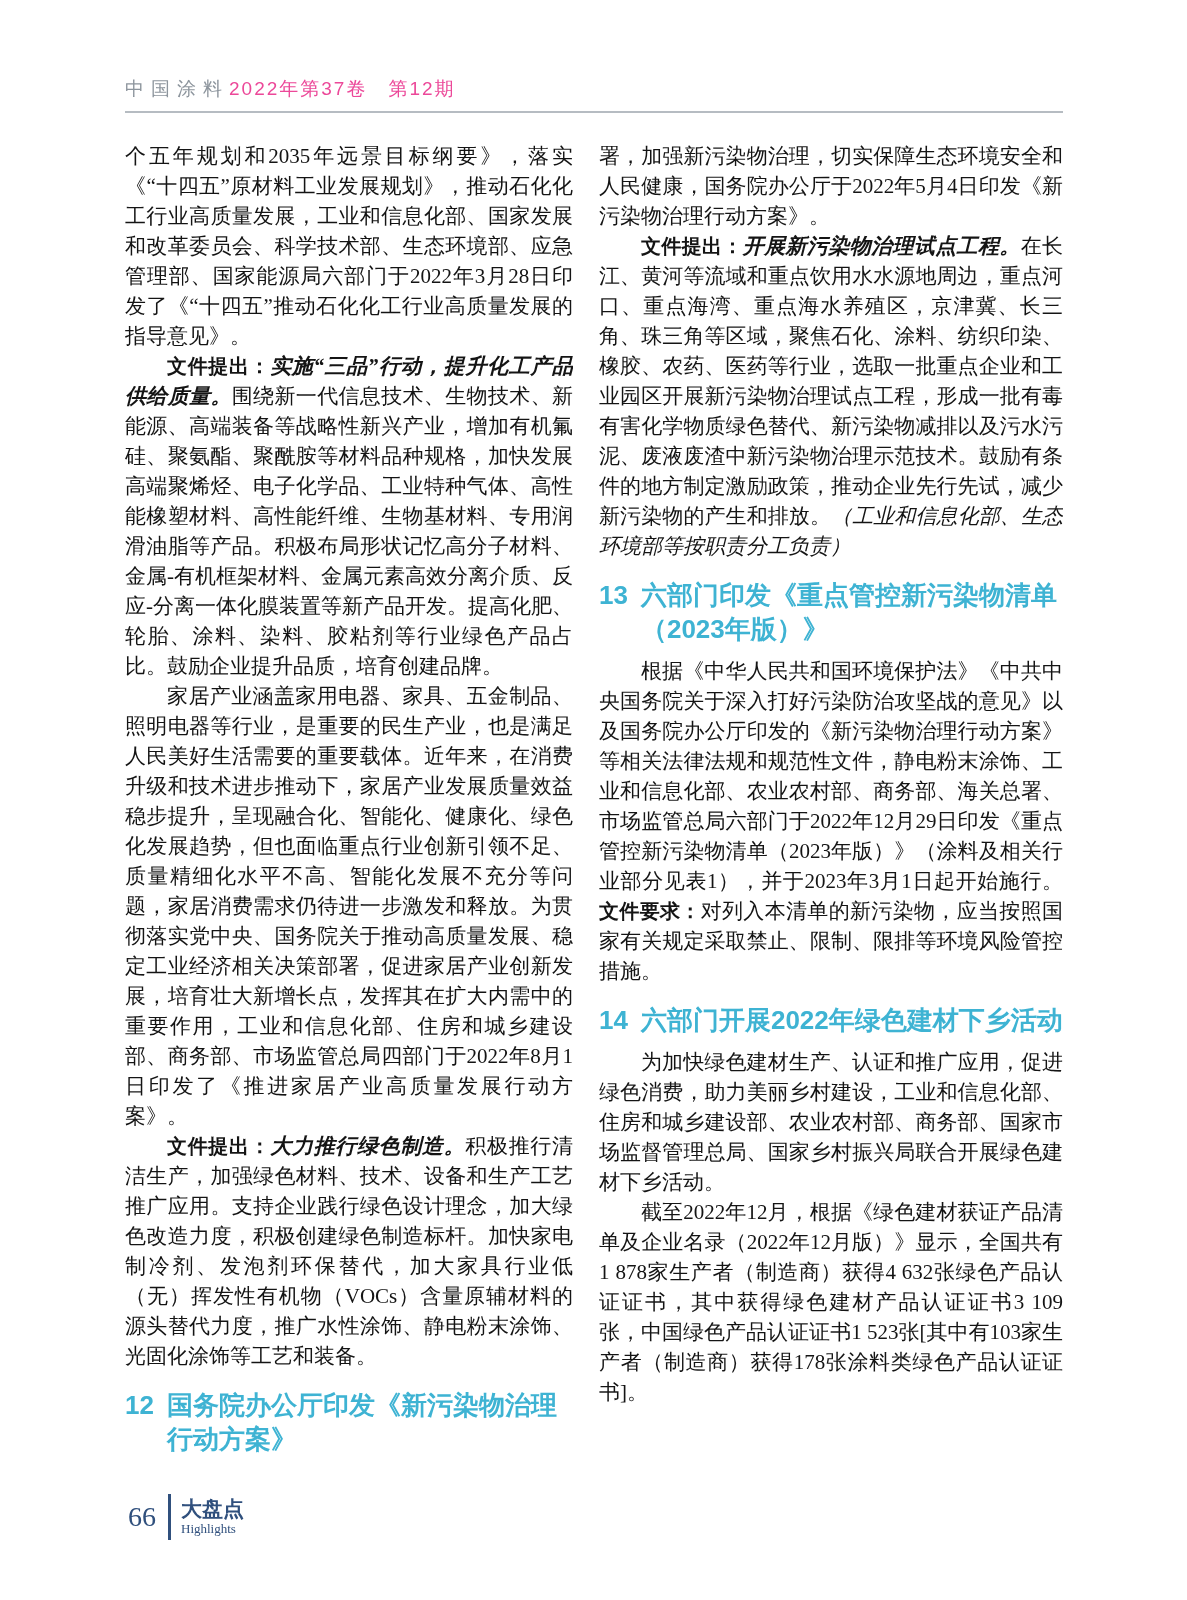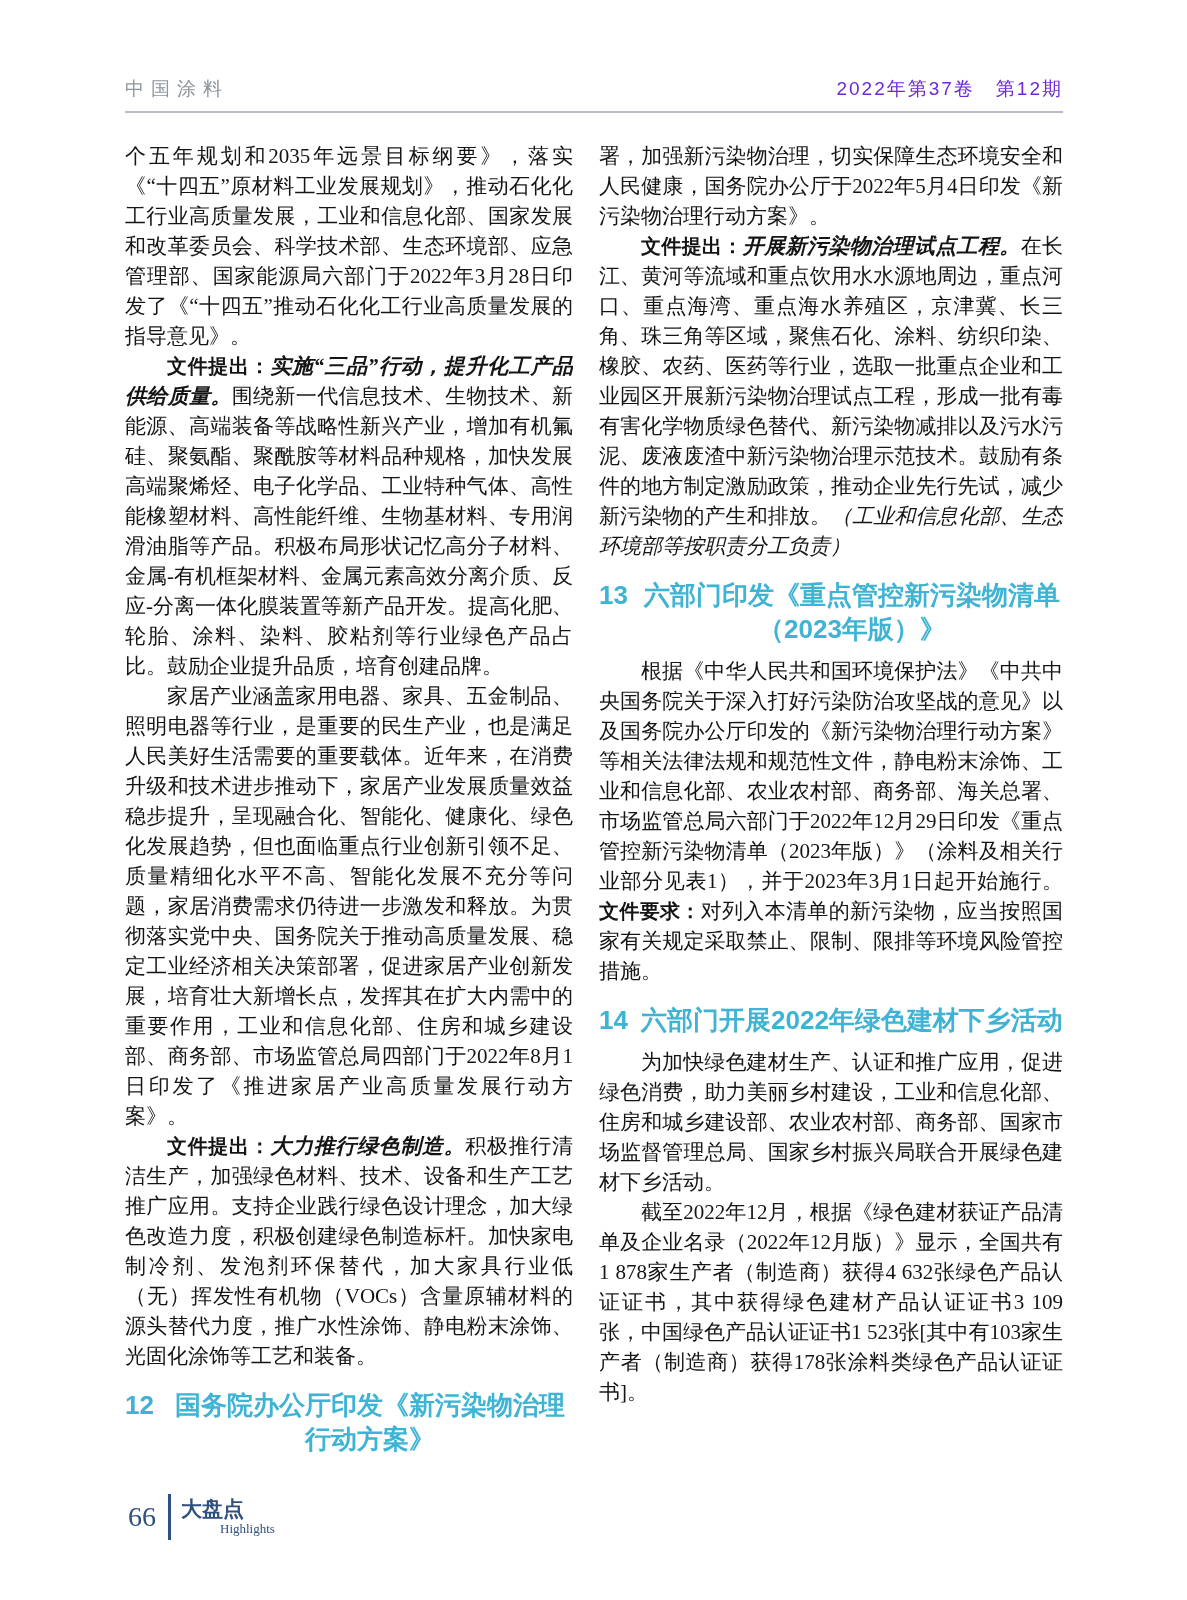--- a/index.html
+++ b/index.html
@@ -3,30 +3,30 @@
 <meta charset="utf-8">
 <style>
   html,body{margin:0;padding:0;}
   body{
     width:1187px;height:1600px;position:relative;background:#ffffff;overflow:hidden;
     font-family:"Liberation Serif","DejaVu Serif",serif;color:#141414;
   }
   
   .page-header{
     position:absolute;left:125px;top:76px;width:938px;
-    display:flex;justify-content:space-between;align-items:flex-end;
+    display:flex;align-items:flex-end;
     border-bottom:2px solid #b6bcc2;padding-bottom:9px;
   }
   .journal-name{
     font-family:"Liberation Sans","DejaVu Sans",sans-serif;
     font-size:19px;color:#8d959d;letter-spacing:7px;
   }
   .issue-info{
     font-family:"Liberation Sans","DejaVu Sans",sans-serif;
-    font-size:19px;color:#6d28d9;letter-spacing:2px;
+    font-size:19px;color:#ec4899;letter-spacing:2px;
   }
   
   .content{
     position:absolute;left:125px;top:128px;width:938px;height:1360px;
     display:flex;overflow:hidden;margin-top:13px;
   }
   .column{overflow:hidden;}
   .column.left{width:448px;margin-right:26px;}
   .column.right{width:464px;}
   .body-par{
@@ -38,41 +38,41 @@
     font-weight:bold;
     font-family:"Liberation Sans","DejaVu Sans",sans-serif;
     font-size:20px;
   }
   .run-kai-bold{font-weight:bold;font-style:italic;}
   .run-kai{font-style:italic;}
   .section-heading{
     display:flex;margin:17px 0 10px 0;
     font-family:"Liberation Sans","DejaVu Sans",sans-serif;
     font-weight:bold;font-size:26px;line-height:34px;
-    text-align:center;
+    text-align:left;
   }
   .section-heading .h-num{flex:none;margin-right:13px;}
   .section-heading .h-title{flex:1;}
   
   .page-footer{
     position:absolute;left:128px;top:1494px;
     display:flex;align-items:center;
   }
   .page-num{
     font-family:"Liberation Serif","DejaVu Serif",serif;
     font-size:28px;color:#30507d;margin-right:12px;
   }
   .footer-bar{width:3px;height:46px;background:#30507d;margin-right:10px;}
   .footer-section .sec-cn{
     font-family:"Liberation Sans","DejaVu Sans",sans-serif;
     font-weight:bold;font-size:21px;color:#30507d;line-height:24px;
   }
   .footer-section .sec-en{
     font-family:"Liberation Serif","DejaVu Serif",serif;
-    font-size:13px;color:#30507d;line-height:16px;margin-left:39px;
+    font-size:13px;color:#30507d;line-height:16px;
   }
 </style>
 </head>
 <body>
 
 <div class="page-header">
   <span class="journal-name">中国涂料</span>
   <span class="issue-info">2022年第37卷　第12期</span>
 </div>
 

